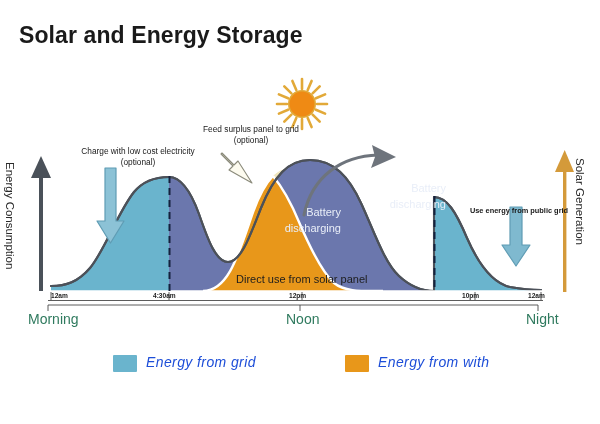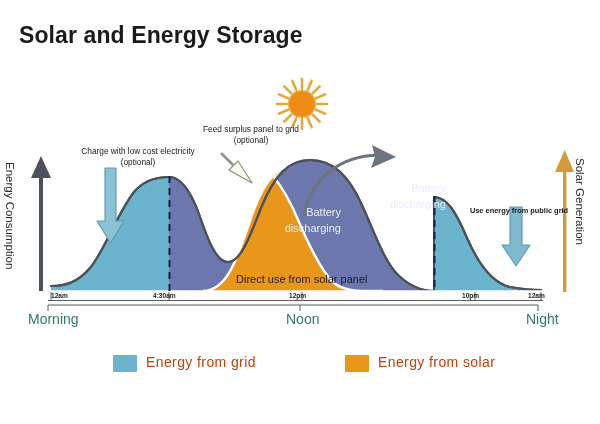--- a/index.html
+++ b/index.html
@@ -63,23 +63,24 @@
     white-space:nowrap;
     text-align:right;
   }
 
   
   .legend-sw{
     position:absolute;width:24px;height:17px;border-radius:1px;
   }
   .legend-txt{
     position:absolute;
-    font-size:14px;color:#c2410c;
+    font-size:14px;color:#1d4ed8;
     white-space:nowrap;
     letter-spacing:.4px;
+    font-style:italic;
   }
   svg{display:block;position:absolute;left:0;top:0;}
 </style>
 </head>
 <body>
 
 <div id="stage">
 
   <div class="title">Solar and Energy Storage</div>
 
@@ -278,15 +279,15 @@
   <div class="axis-tick" style="left:528px;top:292px;">12am</div>
 
   <div class="period" style="left:28px;top:311px;">Morning</div>
   <div class="period" style="left:286px;top:311px;">Noon</div>
   <div class="period" style="left:526px;top:311px;">Night</div>
 
   <div class="legend-sw" style="left:113px;top:355px;background:#6ab4cd;"></div>
   <div class="legend-txt" style="left:146px;top:354px;">Energy from grid</div>
 
   <div class="legend-sw" style="left:345px;top:355px;background:#e8971a;"></div>
-  <div class="legend-txt" style="left:378px;top:354px;">Energy  from  solar</div>
+  <div class="legend-txt" style="left:378px;top:354px;">Energy  from  with</div>
 
 </div>
 
 </body></html>

